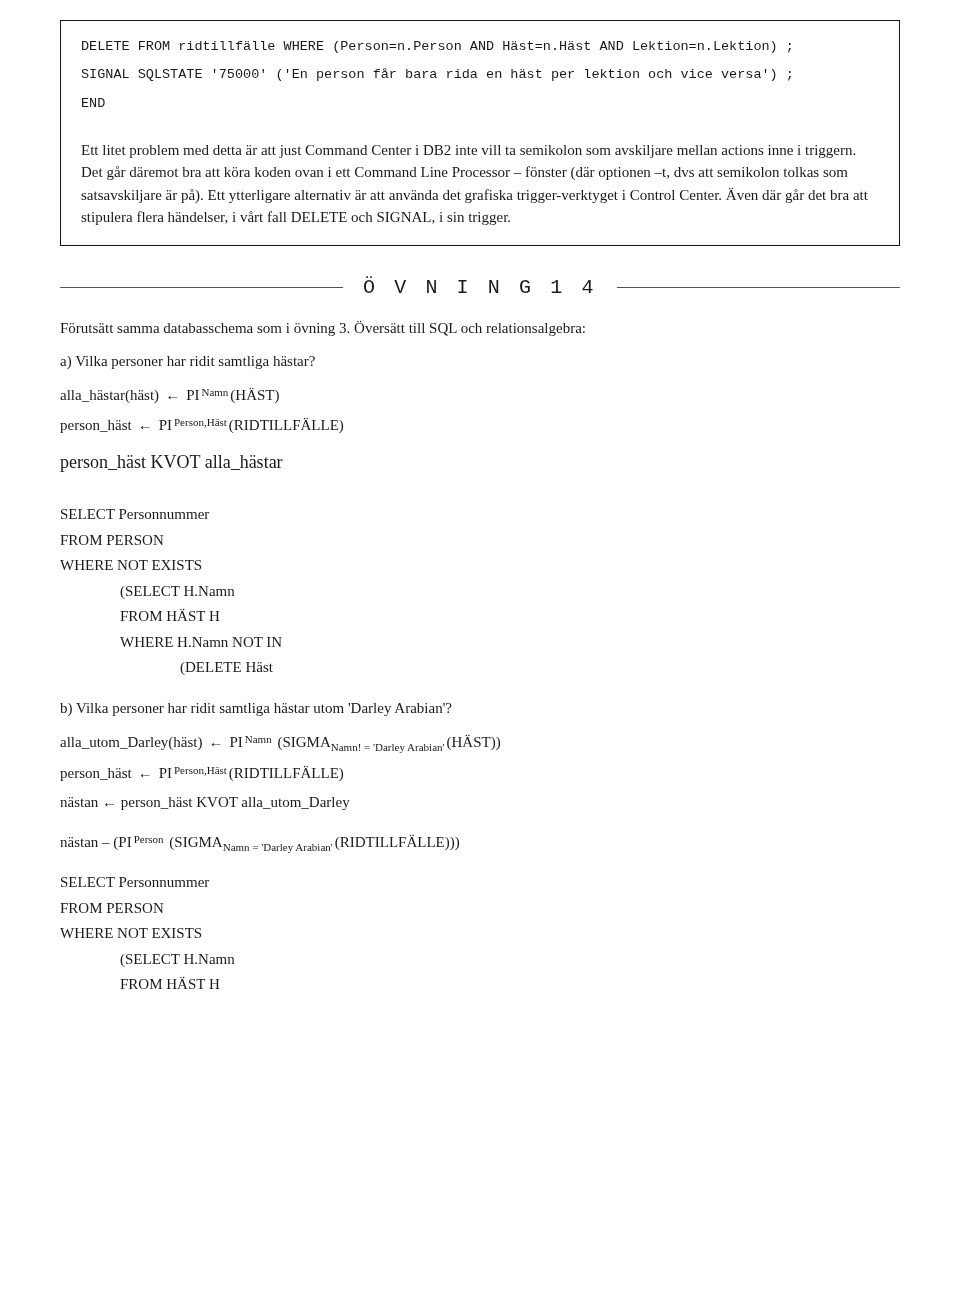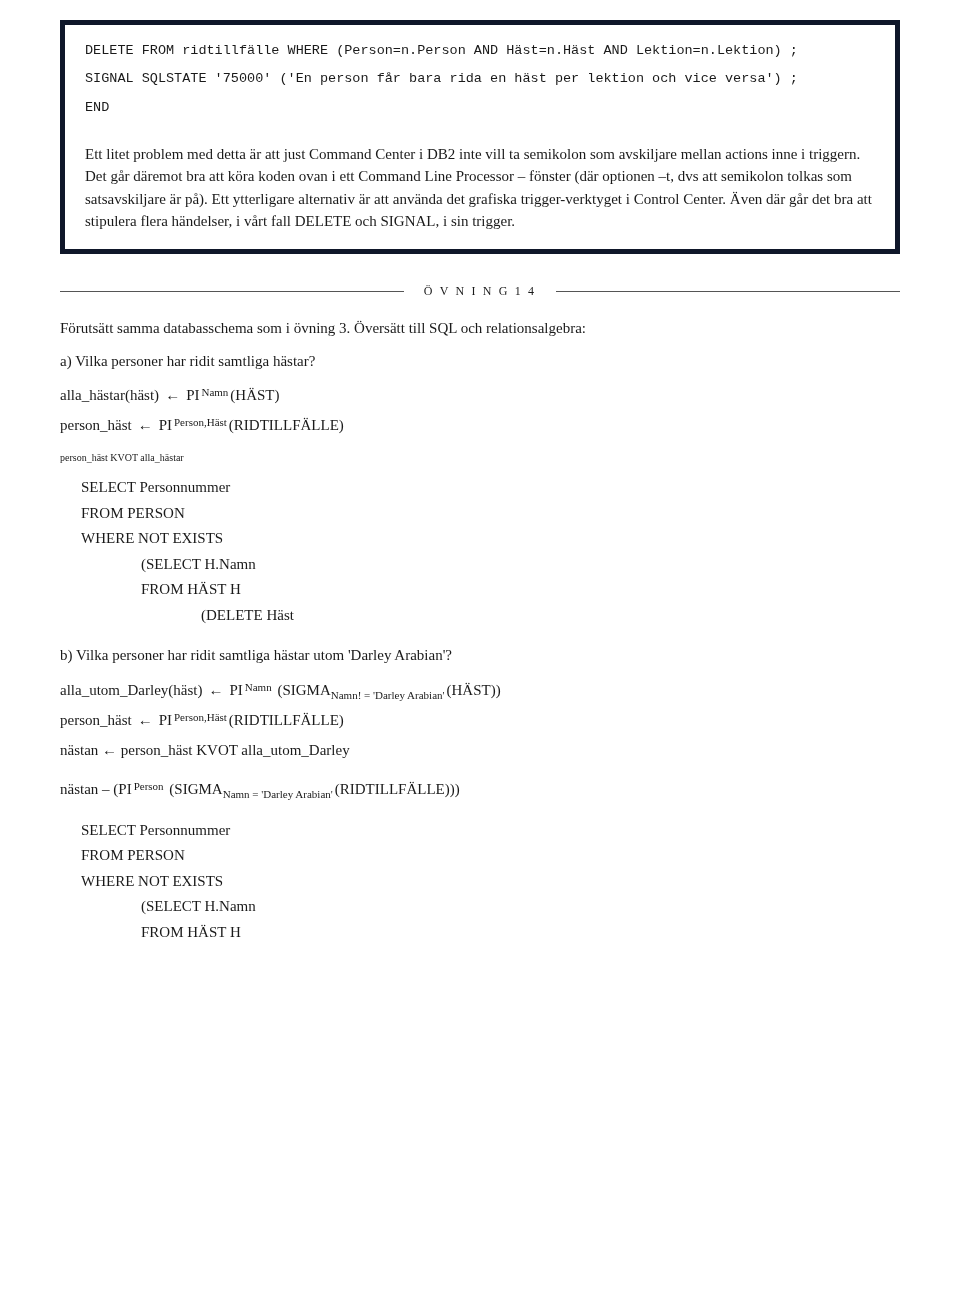--- a/index.html
+++ b/index.html
@@ -12,21 +12,21 @@
       background: #ffffff;
       font-family: "Times New Roman", Times, serif;
       font-size: 15px;
       color: #1a1a1a;
       width: 960px;
       min-height: 1301px;
       padding: 20px 60px 40px 60px;
     }
 
     .content-box {
-      border: 5px solid #0f172a;
+      border: 1px solid #0f172a;
       padding: 16px 20px;
       margin-bottom: 30px;
       background: #fff;
     }
 
     .content-box p {
       margin-bottom: 8px;
       line-height: 1.5;
     }
 
@@ -46,22 +46,22 @@
       margin: 10px 0 18px 0;
     }
 
     .section-divider hr {
       flex: 1;
       border: none;
       border-top: 1px solid #555;
     }
 
     .section-title {
-      font-family: Liberation Serif, serif;
-      font-size: 12px;
+      font-family: Liberation Mono, monospace;
+      font-size: 20px;
       letter-spacing: 0.18em;
       text-transform: uppercase;
       padding: 0 20px;
       font-weight: normal;
     }
 
     .main-content {
       padding: 0;
     }
 
@@ -78,30 +78,29 @@
       align-items: flex-start;
       flex-wrap: wrap;
       gap: 2px;
     }
 
     .math-line .arrow {
       margin: 0 4px;
     }
 
     .kvot-line {
-      margin: 8px 0 12px 0;
-      font-size: 10px;
+      margin: 8px 0 29px 0;
+      font-size: 18px;
     }
 
     .sql-block {
       font-family: "Times New Roman", Times, serif;
       font-size: 15px;
       margin-bottom: 16px;
       line-height: 1.7;
-      margin-left: 21px;
     }
 
     .sql-block .indent1 {
       padding-left: 60px;
     }
 
     .sql-block .indent2 {
       padding-left: 120px;
     }
 
@@ -164,20 +163,21 @@
   </div>
 
   <p class="kvot-line spacing-above">person_häst KVOT alla_hästar</p>
 
   <div class="sql-block">
     <div>SELECT Personnummer</div>
     <div>FROM PERSON</div>
     <div>WHERE NOT EXISTS</div>
     <div class="indent1">(SELECT H.Namn</div>
     <div class="indent1">FROM HÄST H</div>
+    <div class="indent1">WHERE H.Namn NOT IN</div>
     <div class="indent2">(DELETE Häst</div>
   </div>
 
   <p class="paragraph section-b">b)  Vilka personer har ridit samtliga hästar utom 'Darley Arabian'?</p>
 
   <div class="math-line math-block">
     <span>alla_utom_Darley(häst)</span>
     <span class="arrow">←</span>
     <span>PI</span>
       <sub class="subscript-text">Namn</sub>

